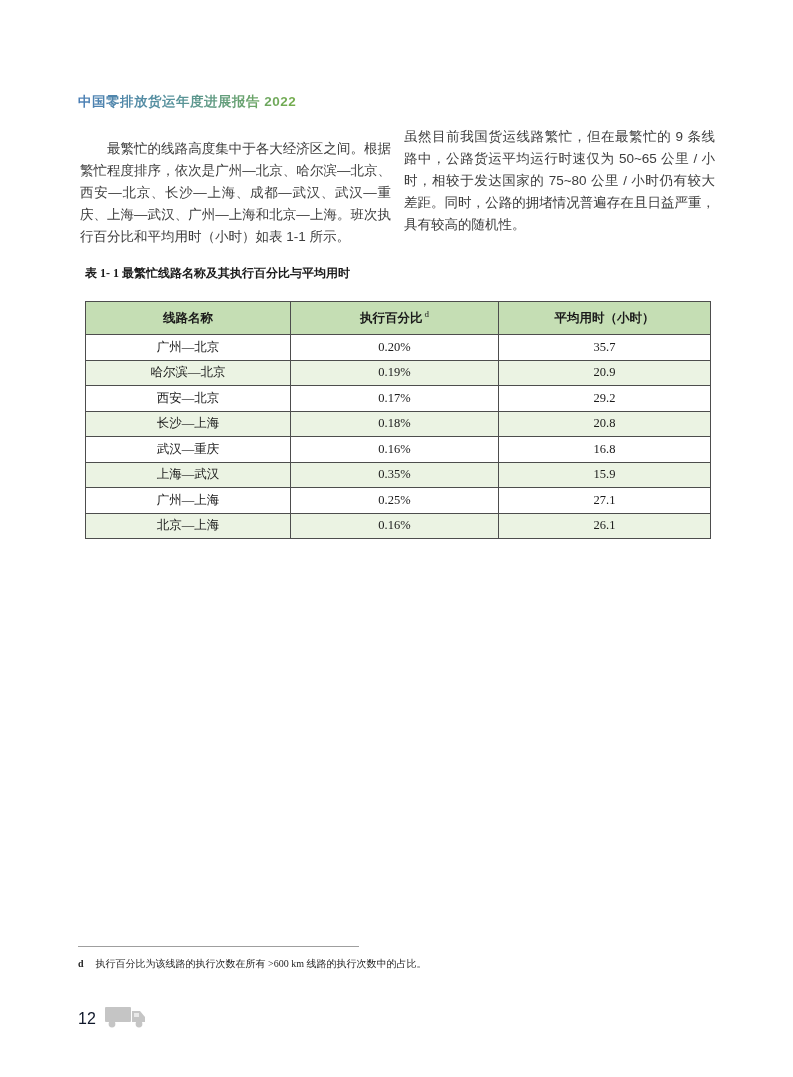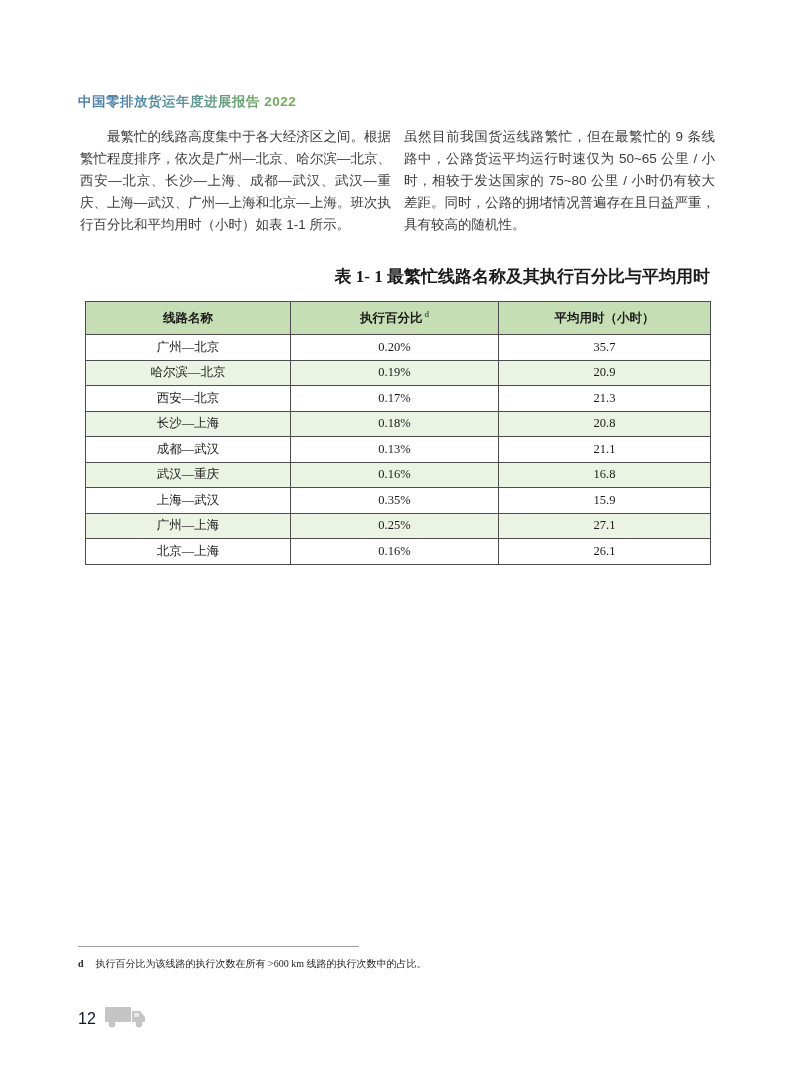--- a/index.html
+++ b/index.html
@@ -24,29 +24,29 @@
     margin-top:32px;
   }
 
   
   .para{
     position:absolute;top:126px;width:311px;
     font-size:13.5px;line-height:22px;
     text-align:justify;text-justify:inter-character;
     color:#3c3c3c;
   }
-  .para-left{left:80px;text-indent:2em;}
+  .para-left{left:80px;text-indent:2em;margin-top:12px;}
   .para-right{left:404px;}
 
   
   .table-title{
     position:absolute;left:85px;top:265px;width:625px;
-    text-align:right;
+    text-align:left;
     font-family:"Liberation Serif","DejaVu Serif",serif;
-    font-weight:bold;font-size:17px;color:#1a1a1a;
+    font-weight:bold;font-size:12px;color:#1a1a1a;
   }
 
   
   table.routes{
     position:absolute;left:85px;top:301px;width:625px;
     border-collapse:collapse;
     font-family:"Liberation Serif","DejaVu Serif",serif;
     font-size:12.5px;color:#1a1a1a;
     table-layout:fixed;
   }
@@ -122,31 +122,26 @@
         <td>35.7</td>
       </tr>
       <tr>
         <td>哈尔滨—北京</td>
         <td>0.19%</td>
         <td>20.9</td>
       </tr>
       <tr>
         <td>西安—北京</td>
         <td>0.17%</td>
-        <td>21.3</td>
+        <td>29.2</td>
       </tr>
       <tr>
         <td>长沙—上海</td>
         <td>0.18%</td>
         <td>20.8</td>
-      </tr>
-      <tr>
-        <td>成都—武汉</td>
-        <td>0.13%</td>
-        <td>21.1</td>
       </tr>
       <tr>
         <td>武汉—重庆</td>
         <td>0.16%</td>
         <td>16.8</td>
       </tr>
       <tr>
         <td>上海—武汉</td>
         <td>0.35%</td>
         <td>15.9</td>

